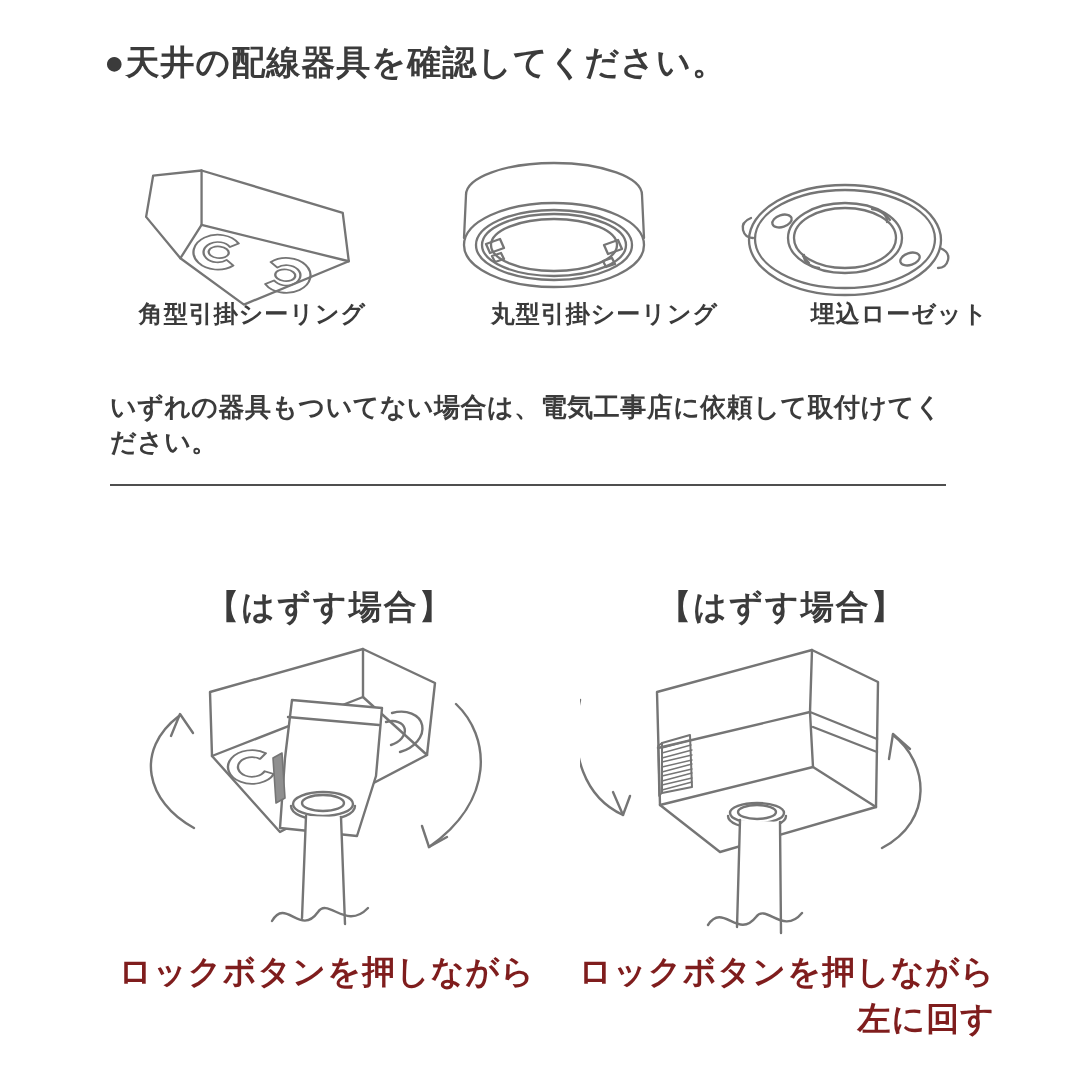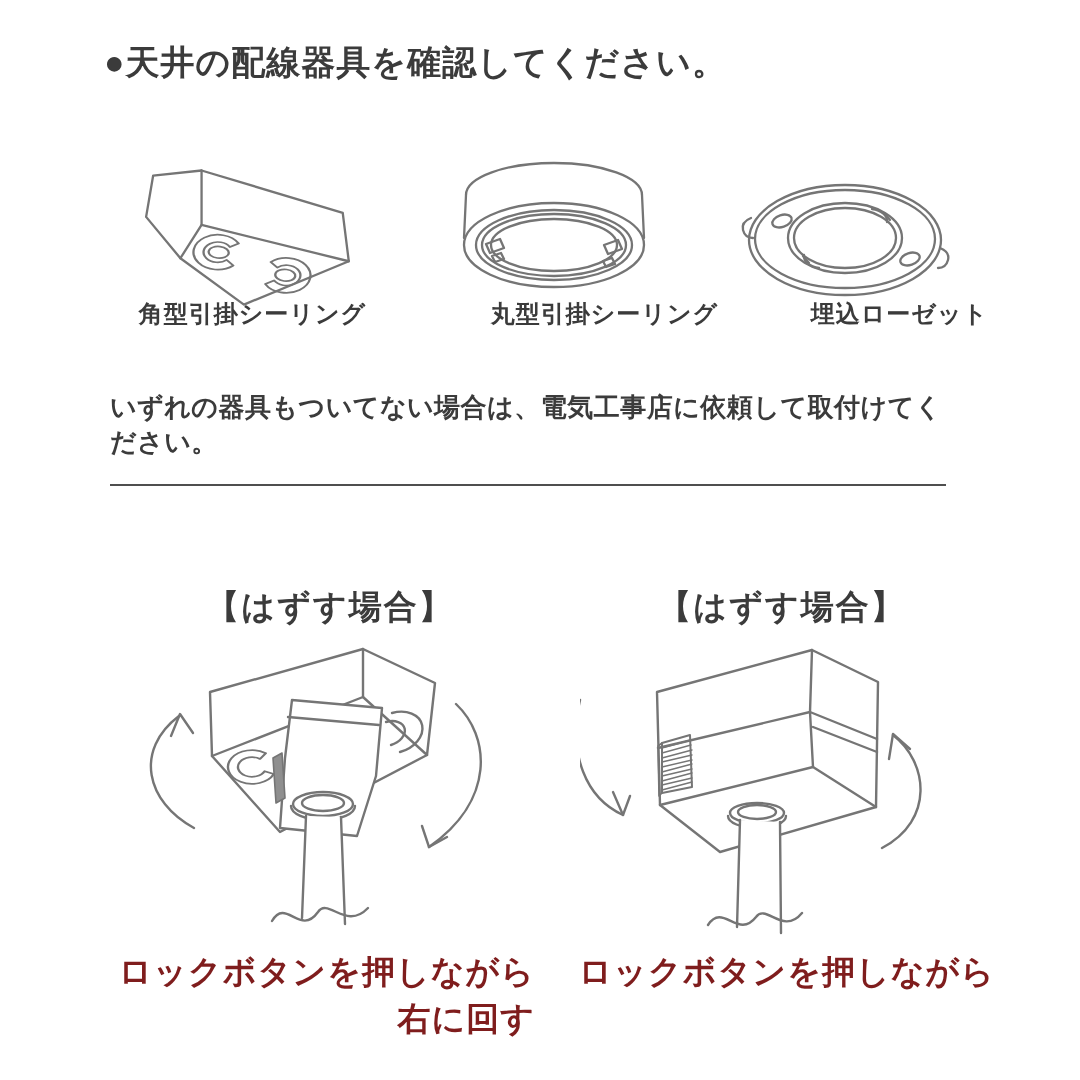--- a/index.html
+++ b/index.html
@@ -162,17 +162,17 @@
 
     <path d="M0,60 C-12,115 6,158 43,175"></path>
     <path d="M33,152 L43,175 L50,156"></path>
     <path d="M313,95 C348,122 355,180 302,208"></path>
     <path d="M309,119 L313,94 L330,109"></path>
   </g>
 </svg>
 
 <div class="abs caption" style="left:115px;">
   <div>ロックボタンを押しながら</div>
-  <div>右に回す</div>
 </div>
 <div class="abs caption" style="left:575px;">
   <div>ロックボタンを押しながら</div>
+  <div>左に回す</div>
 </div>
 
 </body></html>

